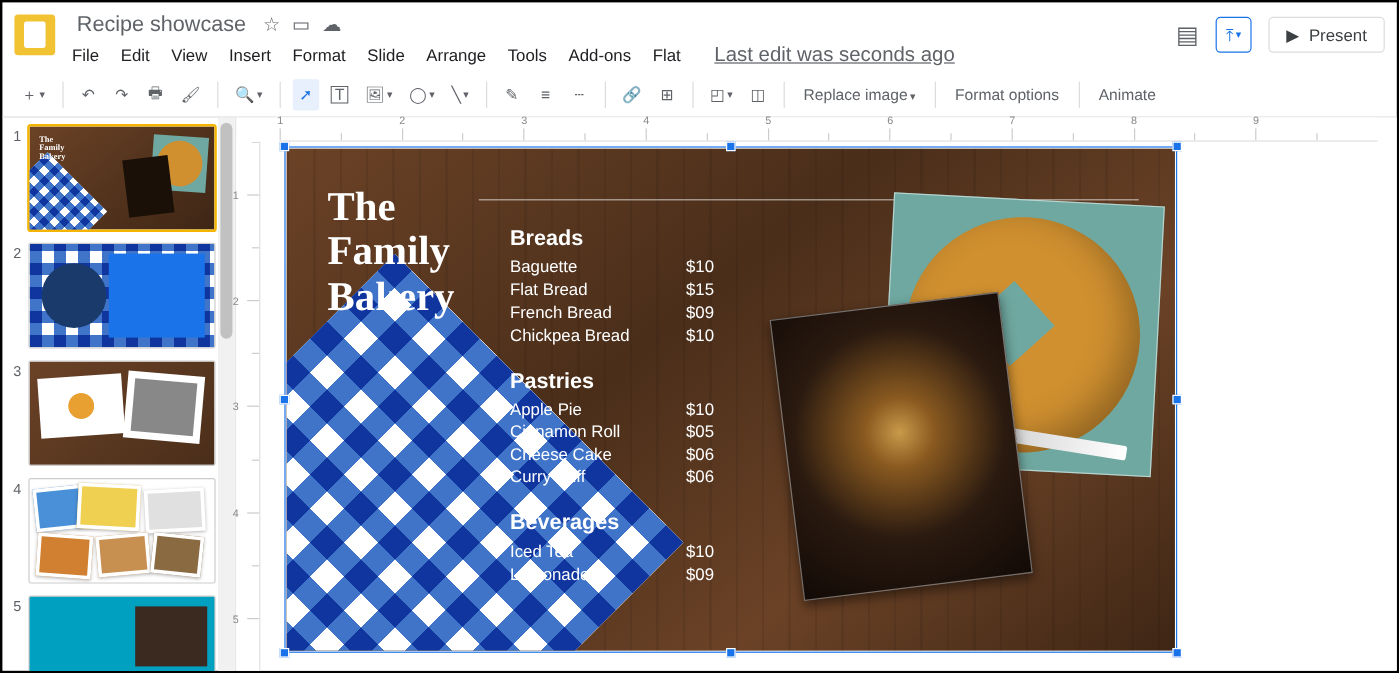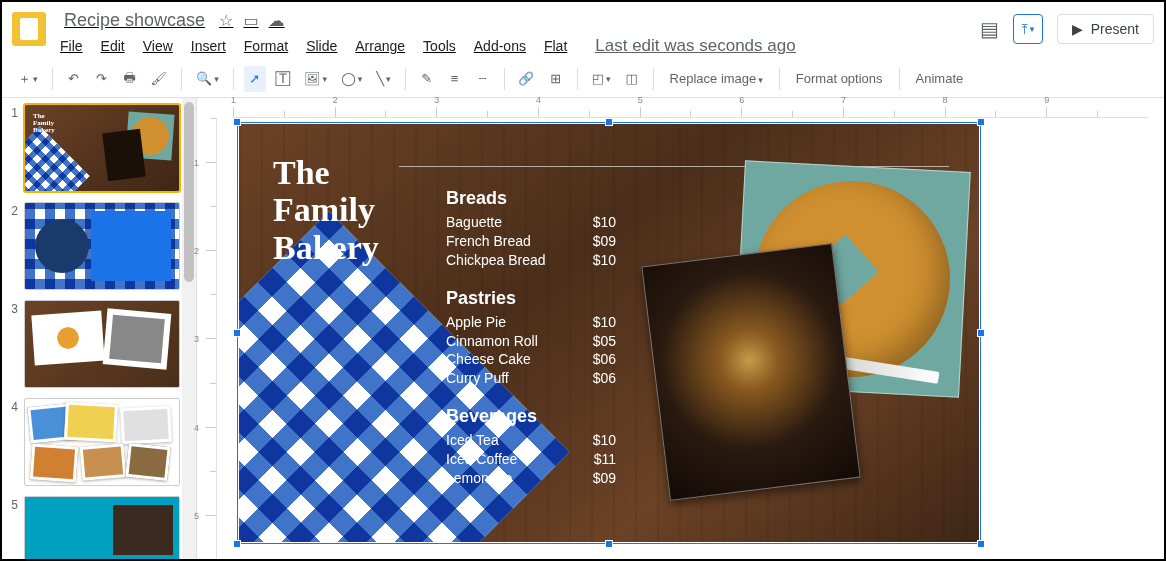--- a/index.html
+++ b/index.html
@@ -1,20 +1,20 @@
 <!DOCTYPE html>
 <html><head>
 <meta charset="utf-8">
 <style>
   * { box-sizing: border-box; margin: 0; padding: 0; }
   body { font-family: Arial, "Helvetica Neue", sans-serif; background:#fff; width:1166px; height:561px; overflow:hidden; border:2px solid #000; }
   .header { display:flex; align-items:flex-start; padding:6px 10px 0 10px; height:58px; }
   .logo { width:34px; height:34px; background:#f1c232; border-radius:3px; margin-right:14px; margin-top:4px; position:relative; display:flex; align-items:center; justify-content:center;}
   .logo::after{content:""; width:18px; height:22px; background:#fff; border-radius:2px;}
-  .title-area { flex:1;text-decoration:underline; }
+  .title-area { flex:1; }
   .title-row { display:flex; align-items:center; gap:10px; }
   .doc-title { font-size:18px; color:#5f6368; padding:2px 4px; }
   .title-icons { display:flex; gap:10px; color:#5f6368; font-size:16px; }
   .menu-row { display:flex; gap:18px; font-size:14px; color:#202124; margin-top:3px; align-items:center;}
   .menu-row span { cursor:pointer; }
   .last-edit { color:#5f6368; text-decoration:underline; margin-left:10px; font-size:17px;}
   .right-buttons { display:flex; align-items:center; gap:14px; margin-left:auto; padding-top:6px;}
   .icon-btn { color:#5f6368; font-size:20px; cursor:pointer; }
   .share-btn { width:30px; height:30px; border:1px solid #1a73e8; border-radius:4px; display:flex; align-items:center; justify-content:center; color:#1a73e8; font-size:14px; cursor:pointer;}
   .present-btn { border:1px solid #dadce0; border-radius:4px; padding:6px 14px; display:flex; align-items:center; gap:8px; font-size:14px; color:#3c4043; cursor:pointer;}
@@ -52,21 +52,21 @@
   .cloth { position:absolute; left:-80px; bottom:-80px; width:340px; height:340px; transform:rotate(45deg);
     background:
       repeating-linear-gradient(0deg,#3f74c9 0 20px,#fff 20px 40px),
       repeating-linear-gradient(90deg,#3f74c9 0 20px,#fff 20px 40px);
     background-blend-mode:multiply;
   }
   .title-box { position:absolute; top:30px; left:34px; color:#fff; font-family:Georgia,'Times New Roman',serif; font-weight:bold; font-size:34px; line-height:1.1;}
   .title-line{display:block;}
   .thin-rule{position:absolute; top:42px; left:160px; right:30px; height:1px; background:rgba(255,255,255,0.6);}
   .menus { position:absolute; top:64px; left:186px; color:#fff; font-size:14px;}
-  .menu-section { margin-bottom:18px;margin-left:21px;}
+  .menu-section { margin-bottom:18px;}
   .menu-heading { font-weight:bold; font-size:18px; margin-bottom:4px;}
   .menu-item { display:flex; width:170px; justify-content:space-between; line-height:1.35;}
   .pie-img { position:absolute; top:42px; right:14px; width:226px; height:226px; transform:rotate(3deg); background:#6fa8a0; overflow:hidden; border:1px solid rgba(255,255,255,0.5);}
   .pie-img::before{content:""; position:absolute; inset:14px; border-radius:50%; background:#d09030; box-shadow:inset -10px -10px 30px rgba(0,0,0,0.3);}
   .pie-img::after{content:""; position:absolute; width:50px; height:50px; background:#6fa8a0; top:78px; left:78px; transform:rotate(45deg);}
   .knife{position:absolute; right:20px; bottom:18px; width:120px; height:12px; background:linear-gradient(90deg,#ccc,#fff); transform:rotate(6deg); border-radius:2px;}
   .dark-img { position:absolute; top:130px; right:132px; width:192px; height:236px; transform:rotate(-7deg); background:radial-gradient(circle at 50% 45%, #c89a4a 0%, #8a5a20 18%, #2a1a10 55%, #120a06 100%); border:1px solid rgba(255,255,255,0.4); box-shadow:0 4px 10px rgba(0,0,0,0.5);}
   
   .th1 { background:linear-gradient(140deg,#6b4226,#3e2615);}
   .th1 .mini-cloth{position:absolute;left:-20px;bottom:-20px;width:70px;height:70px;transform:rotate(45deg);background:repeating-linear-gradient(0deg,#3f74c9 0 6px,#fff 6px 12px),repeating-linear-gradient(90deg,#3f74c9 0 6px,#fff 6px 12px);background-blend-mode:multiply;}
@@ -286,20 +286,24 @@
           <span class="title-line">Bakery</span>
         </div>
         <div class="menus" id="menuSections">
             <div class="menu-section">
               <div class="menu-heading">Breads</div>
               <div class="menu-item">
                 <span>Baguette</span>
                 <span>$10</span>
               </div>
               <div class="menu-item">
+                <span>Flat Bread</span>
+                <span>$15</span>
+              </div>
+              <div class="menu-item">
                 <span>French Bread</span>
                 <span>$09</span>
               </div>
               <div class="menu-item">
                 <span>Chickpea Bread</span>
                 <span>$10</span>
               </div>
             </div>
             <div class="menu-section">
               <div class="menu-heading">Pastries</div>
@@ -318,24 +322,20 @@
               <div class="menu-item">
                 <span>Curry Puff</span>
                 <span>$06</span>
               </div>
             </div>
             <div class="menu-section">
               <div class="menu-heading">Beverages</div>
               <div class="menu-item">
                 <span>Iced Tea</span>
                 <span>$10</span>
-              </div>
-              <div class="menu-item">
-                <span>Iced Coffee</span>
-                <span>$11</span>
               </div>
               <div class="menu-item">
                 <span>Lemonade</span>
                 <span>$09</span>
               </div>
             </div>
           </div>
         <div class="pie-img">
             <div class="knife"></div>
           </div>

